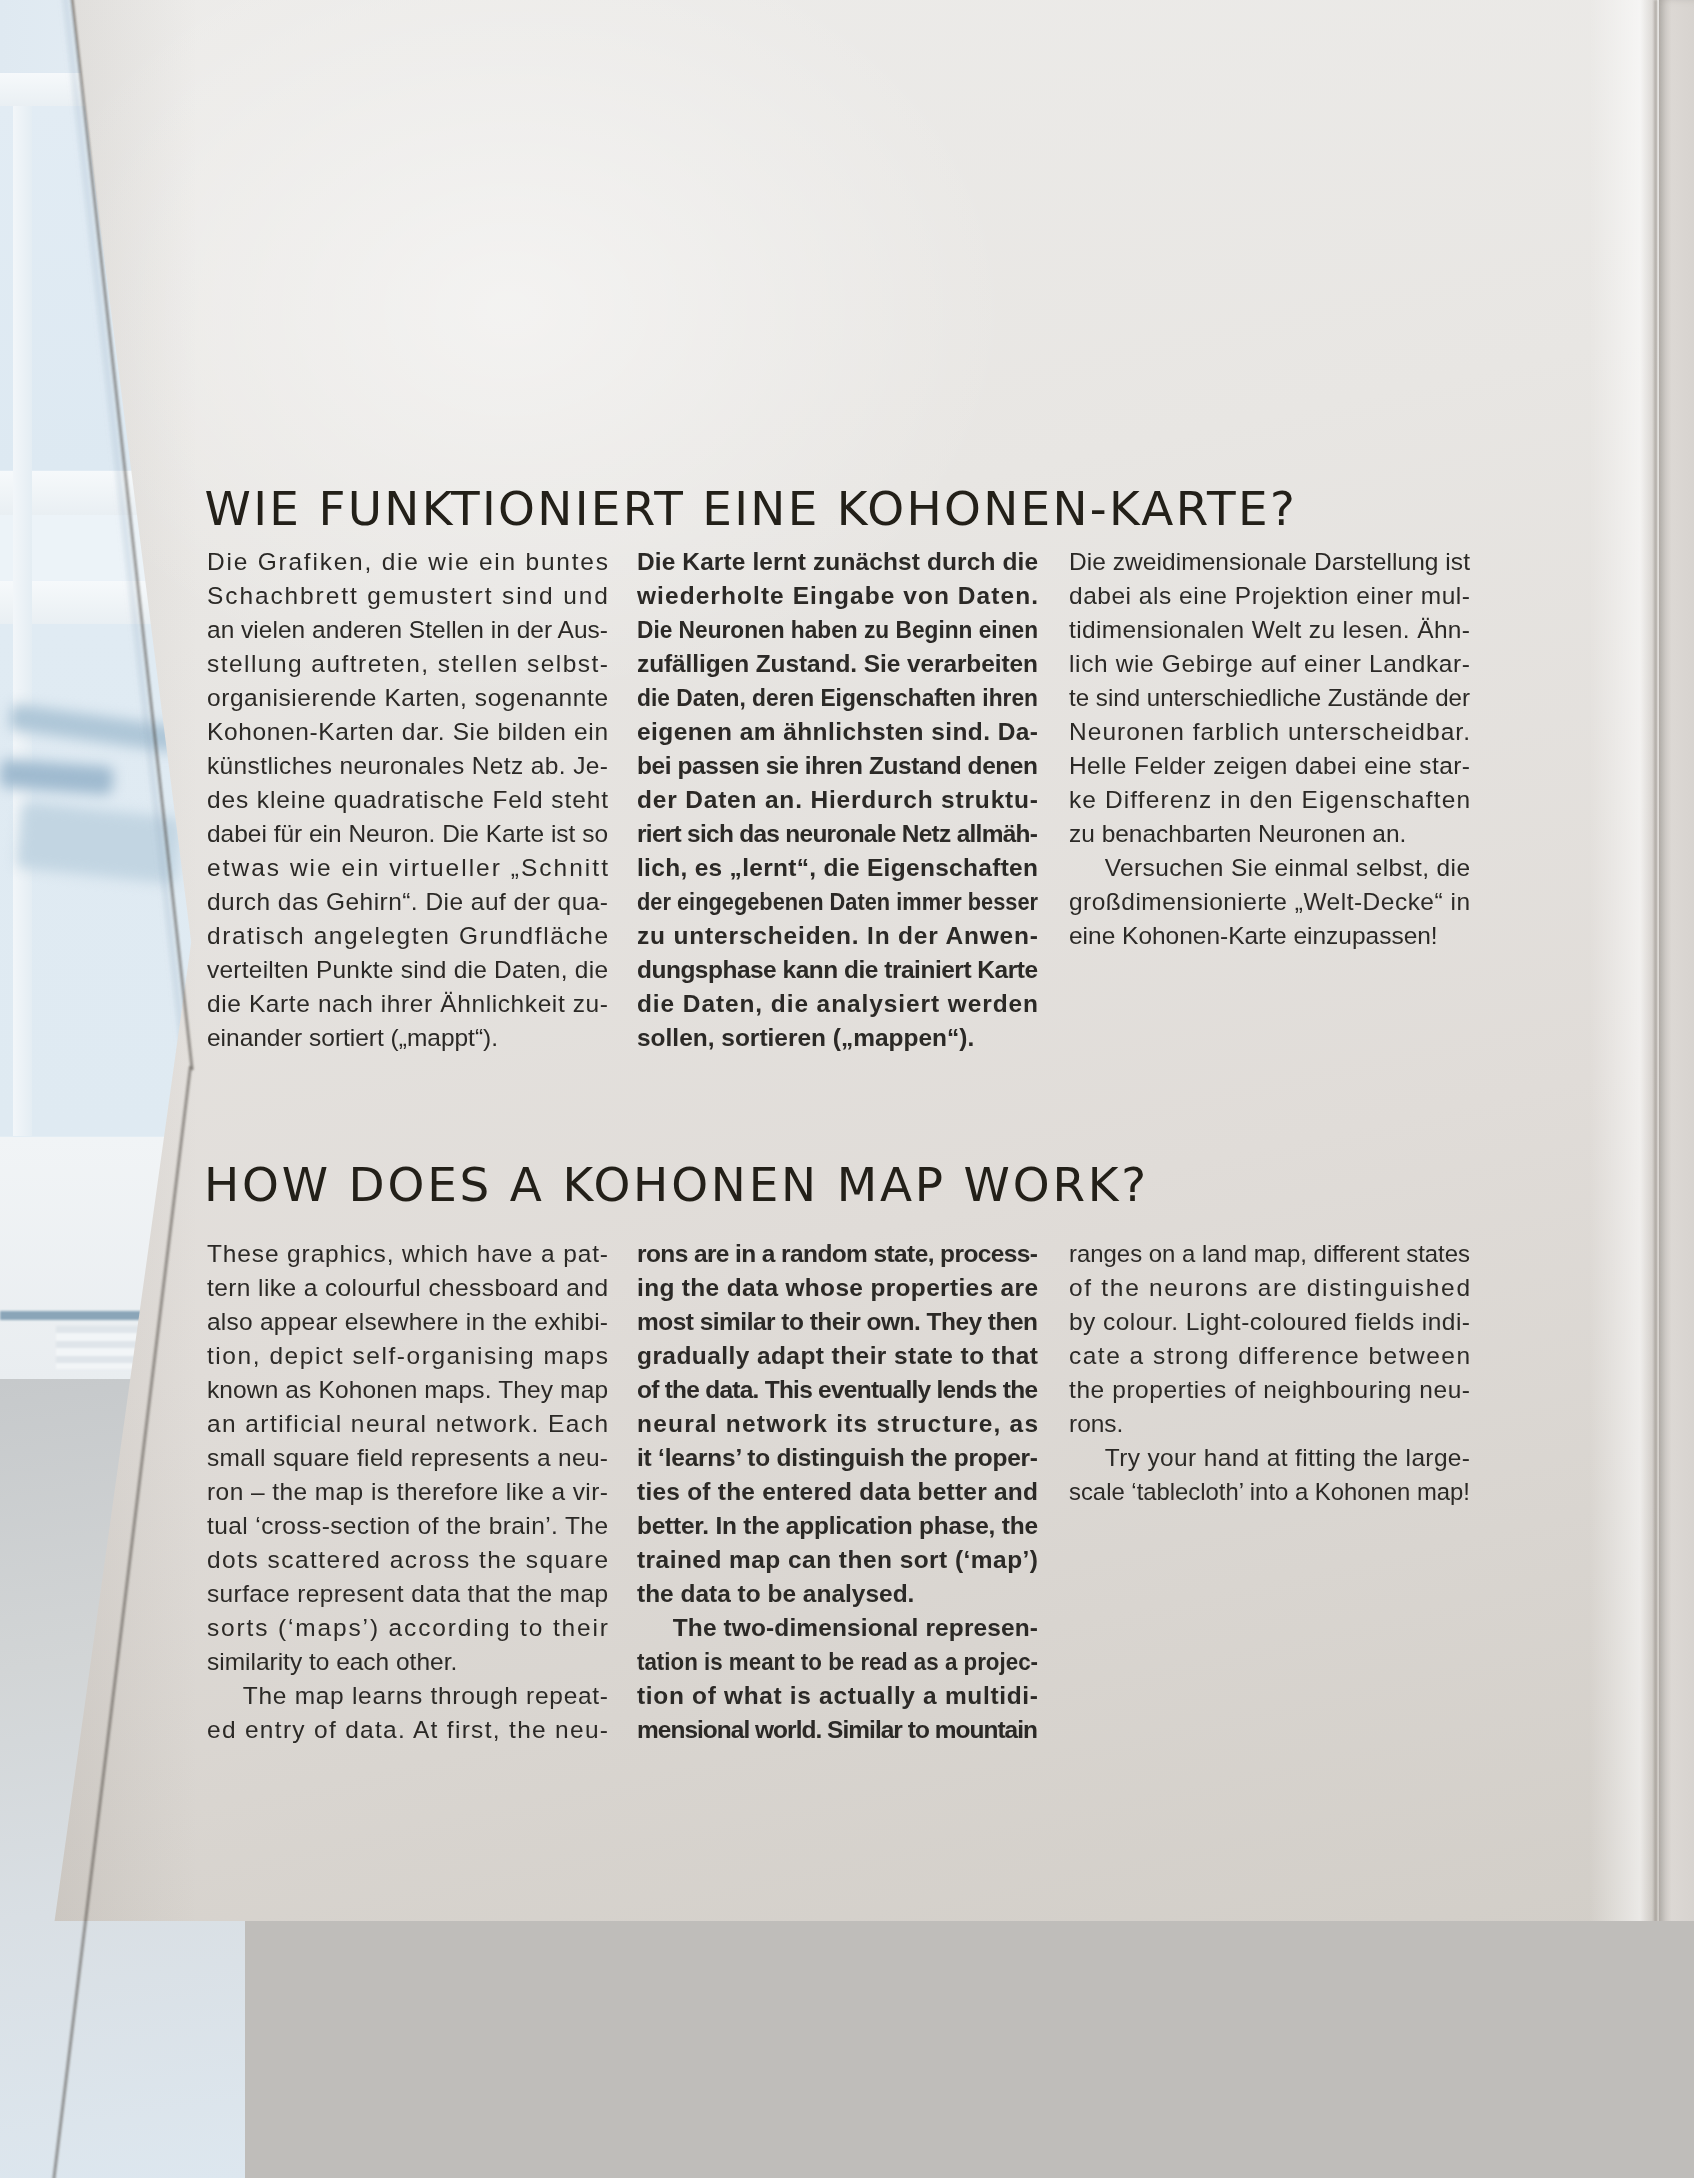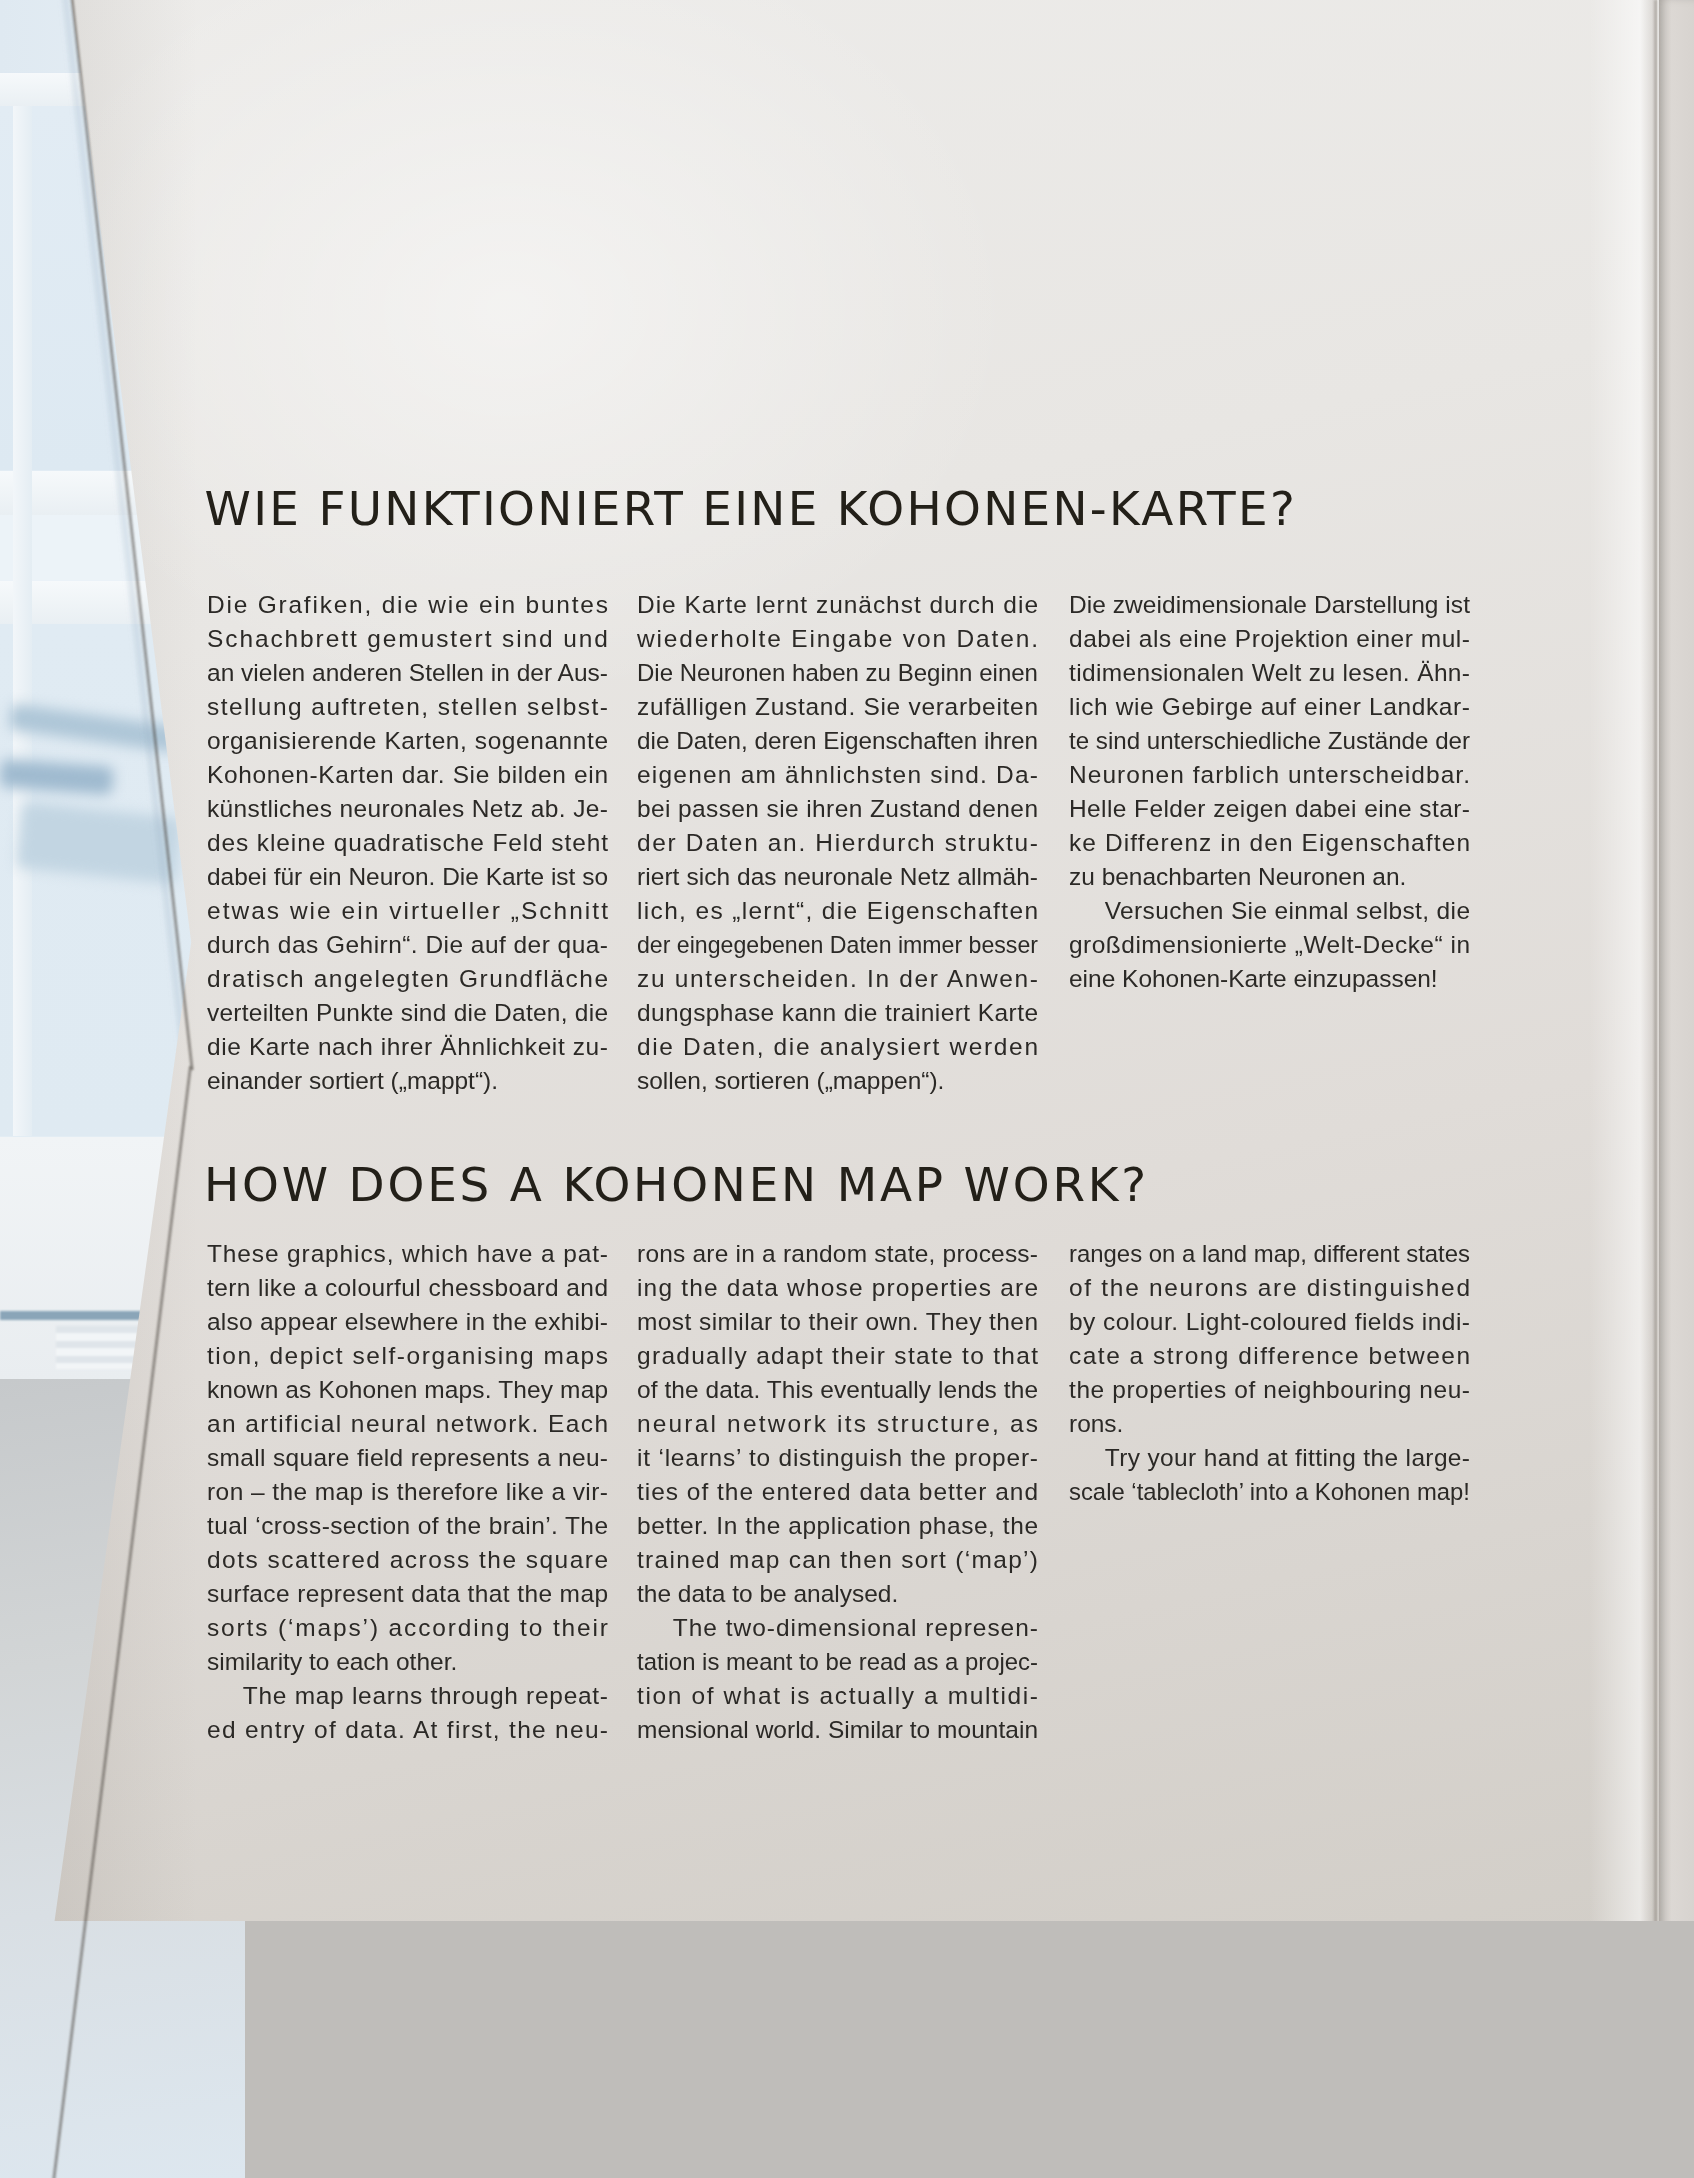--- a/index.html
+++ b/index.html
@@ -53,23 +53,23 @@
   .edgeA-glow{position:absolute;left:62px;top:-5.6px;width:5.6px;height:1083px;background:rgba(160,180,200,.3);
          transform:rotate(-6.4deg);transform-origin:top left;filter:blur(2.8px);}
 
   
   .title-svg{position:absolute;display:block;overflow:visible;}
   .title-svg text{font-family:"DejaVu Sans",sans-serif;font-size:50px;fill:#232019;}
   #title-de{left:202px;top:478px;}
   #title-en{left:202px;top:1154px;}
 
   .col{position:absolute;width:401px;}
-  .sec-de .col{top:587px;}
+  .sec-de .col{top:544px;}
   .sec-en .col{top:1236px;}
-  .col.c0{left:207px;} .col.c1{left:637px;} .col.c2{left:1069px;}
+  .col.c0{left:207px;} .col.c1{left:637px;font-weight:bold;} .col.c2{left:1069px;}
   .col svg{display:block;width:401px;height:34px;overflow:visible;}
   .col text{font-family:"Liberation Sans",sans-serif;font-size:26px;fill:#2b2926;}
 </style>
 </head>
 <body>
 
 <div class="stage">
 
   <div class="bg-left">
     <div class="pane p1"></div>

